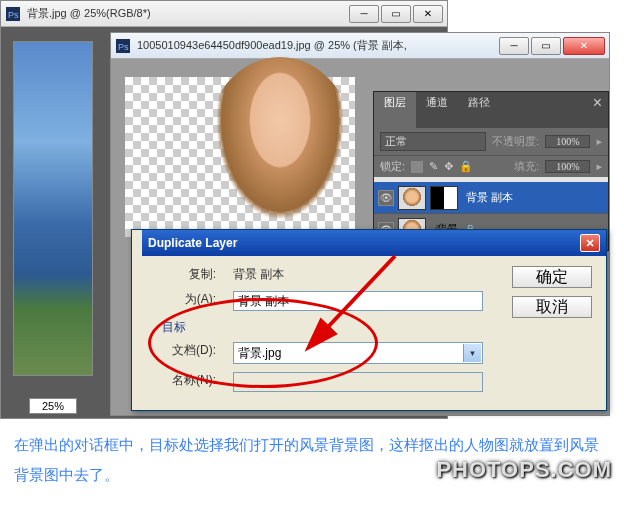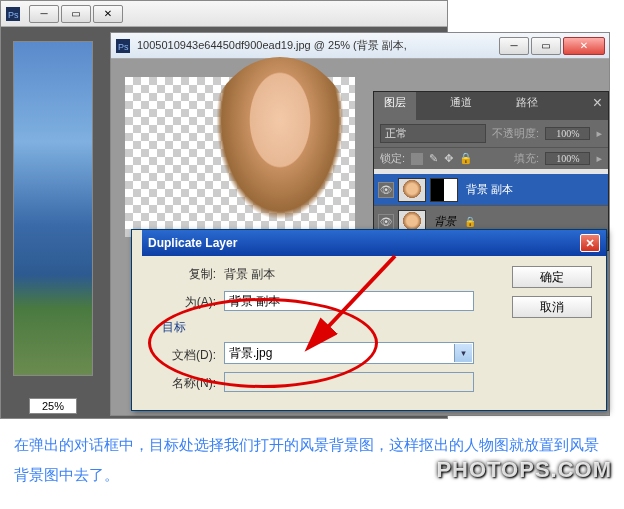--- a/index.html
+++ b/index.html
@@ -21,21 +21,21 @@
 
 
 .fgwin { left: 110px; top: 32px; width: 500px; height: 384px; background:#9a9a9a;}
 .fgwin .titlebar { background: linear-gradient(#f3f7fb,#dbe6f2); }
 .fgwin .canvas { position:absolute; left:14px; top:44px; width:230px; height:160px; background:#fff; }
 .checker { background-image: linear-gradient(45deg,#ccc 25%,transparent 25%),linear-gradient(-45deg,#ccc 25%,transparent 25%),linear-gradient(45deg,transparent 75%,#ccc 75%),linear-gradient(-45deg,transparent 75%,#ccc 75%); background-size:16px 16px; background-position:0 0,0 8px,8px -8px,-8px 0; width:100%; height:100%; position:relative;}
 .portrait { position:absolute; right:0; top:-20px; width:150px; height:180px; background: radial-gradient(ellipse at 50% 35%, #f2c9a8 0%, #e8b894 28%, #c89060 29%,#9a6a3a 55%, transparent 60%); border-radius:50% 50% 40% 40%; }
 
 
 .panel { position:absolute; right:0; top:58px; width:236px; height:160px; background:#6b6b6b; border:1px solid #272727;}
-.ptabs { display:flex; background:#4a4a4a; height:28px;gap:24px;}
+.ptabs { display:flex; background:#4a4a4a; height:36px;}
 .ptab { padding:3px 10px; font-size:11px; color:#ddd; cursor:pointer;}
 .ptab.active { background:#6b6b6b; color:#fff;}
 .panel .closex { margin-left:auto; padding:2px 6px; color:#ccc; cursor:pointer;}
 .prow1 { display:flex; padding:4px 6px; gap:6px; align-items:center; border-bottom:1px solid #555;}
 .sel { background:#5b5b5b; border:1px solid #444; color:#ddd; font-size:11px; padding:1px 4px; flex:1;}
 .plabel { font-size:11px; color:#aaa;}
 .pval { background:#5b5b5b; border:1px solid #444; color:#ddd; font-size:10px; padding:0 10px;font-family:Liberation Serif, serif;}
 .prow2 { display:flex; padding:3px 6px; gap:6px; align-items:center; border-bottom:5px solid #e5e5e5; font-size:11px; color:#ccc;}
 .picon { width:12px; height:12px; background:#888; display:inline-block;}
 .layers { }
@@ -46,48 +46,49 @@
 .thumb.face { background: radial-gradient(circle at 50% 45%, #f0c090 30%, #a87040 50%, #ddd 52%);}
 .thumb.mask { background: linear-gradient(to right,#000 50%,#fff 50%);}
 .layername { font-size:11px; padding-left:4px;}
 .layer .lock { margin-left:4px; font-size:10px;}
 
 
 .dialog { position:absolute; left:130px; top:228px; width:476px; height:182px; background:#ece9d8; border:1px solid #003c74; box-shadow:2px 2px 6px rgba(0,0,0,.4);}
 .dlg-title { height:26px; background: linear-gradient(#2a6ad0,#0d3ea5); color:#fff; display:flex; align-items:center; padding:0 6px; font-size:12px; font-weight:bold;}
 .dlg-title .dlg-close { margin-left:auto; width:20px; height:18px; background: linear-gradient(#f08070,#d03020); border:1px solid #fff; color:#fff; display:flex; align-items:center; justify-content:center; font-size:11px; cursor:pointer; border-radius:2px;}
 .dlg-body { padding:10px 14px; position:relative;}
-.fldrow { display:flex; align-items:flex-end; margin-bottom:8px; gap:8px;}
+.fldrow { display:flex; align-items:flex-start; margin-bottom:8px; gap:17px;}
 .fldlabel { width:60px; text-align:right; font-size:12px; color:#333;}
 .fldval { font-size:12px; color:#333;}
 .txtinput { border:1px solid #7f9db9; background:#fff; font-size:12px; padding:2px 4px; width:250px; height:20px;}
 .combo { border:1px solid #7f9db9; background:#fff; font-size:12px; padding:2px 4px; width:250px; height:22px; display:flex; align-items:center; position:relative;}
 .combo .arrow { position:absolute; right:1px; top:1px; width:18px; height:18px; background:linear-gradient(#cde3fb,#a9cbef); border-left:1px solid #7f9db9; display:flex; align-items:center; justify-content:center; font-size:9px; color:#335;}
 .fieldset-label { font-size:12px; color:#1a3f8a; margin:4px 0 6px 6px;}
-.dlgbtn { position:absolute; right:14px; width:80px; height:22px; border:1px solid #888; background:linear-gradient(#fff,#e4e4e4); font-size:12px; cursor:pointer; display:flex; align-items:center; justify-content:center;}
+.dlgbtn { position:absolute; right:14px; width:80px; height:22px; border:1px solid #888; background:linear-gradient(#fff,#e4e4e4); font-size:16px; cursor:pointer; display:flex; align-items:center; justify-content:center;}
 .btn-ok { top:10px;}
 .btn-cancel { top:40px;}
 .redmark { position:absolute; border:3px solid #d00; border-radius:50%; width:230px; height:90px; left:148px; top:298px; pointer-events:none;}
 .redarrow { position:absolute; left:300px; top:248px; pointer-events:none;}
 
 
 .caption { position:absolute; left:14px; top:430px; right:14px; font-size:15px; line-height:2; color:#3b82f6;}
 .watermark { position:absolute; right:12px; bottom:26px; font-size:22px; font-weight:bold; color:rgba(255,255,255,.85); letter-spacing:1px; text-shadow:0 0 4px #000, 1px 1px 2px #000; font-family: Arial, sans-serif;}
 </style>
 </head>
 <body>
 
 <div class="window bgwin">
   <div class="titlebar">
     <span class="appicon">
       <svg width="14" height="14">
           <rect width="14" height="14" fill="#1a2f5a"></rect>
           <text x="2" y="11" font-size="9" fill="#8ab4f0" font-family="Arial">Ps</text>
         </svg>
     </span>
+    <span class="title">背景.jpg @ 25%(RGB/8*)</span>
     <div class="winbtns">
       <div class="winbtn">─</div>
       <div class="winbtn">▭</div>
       <div class="winbtn">✕</div>
     </div>
   </div>
   <div class="canvas"></div>
   <div class="zoom">25%</div>
 </div>
 

